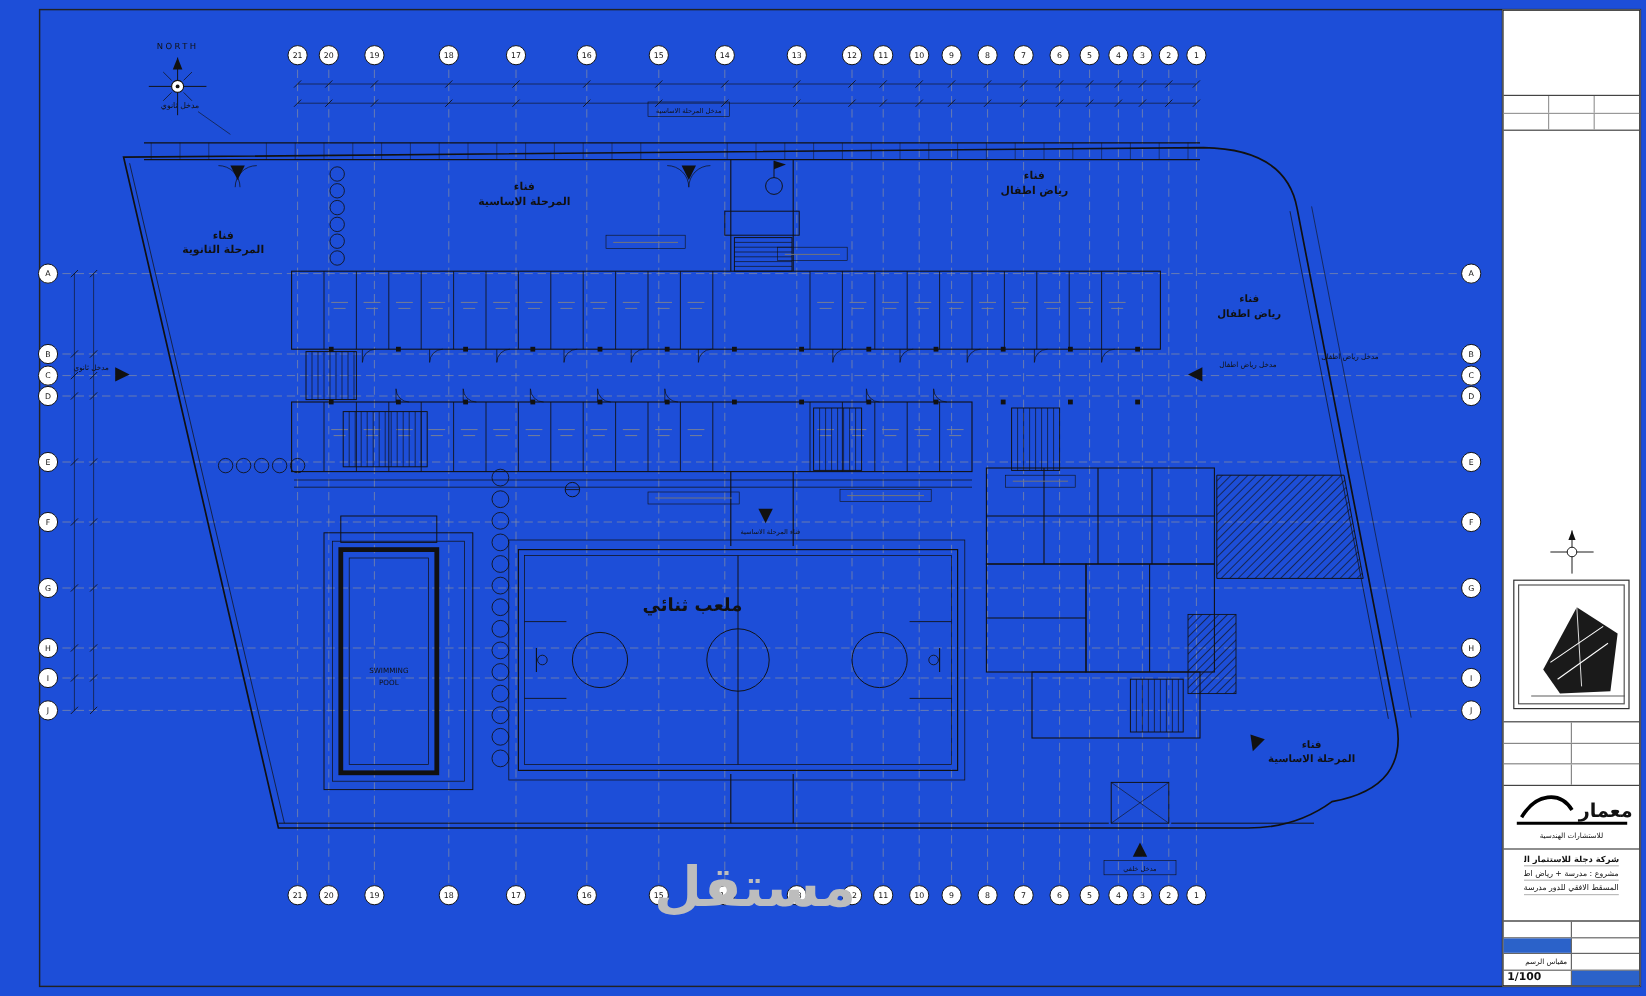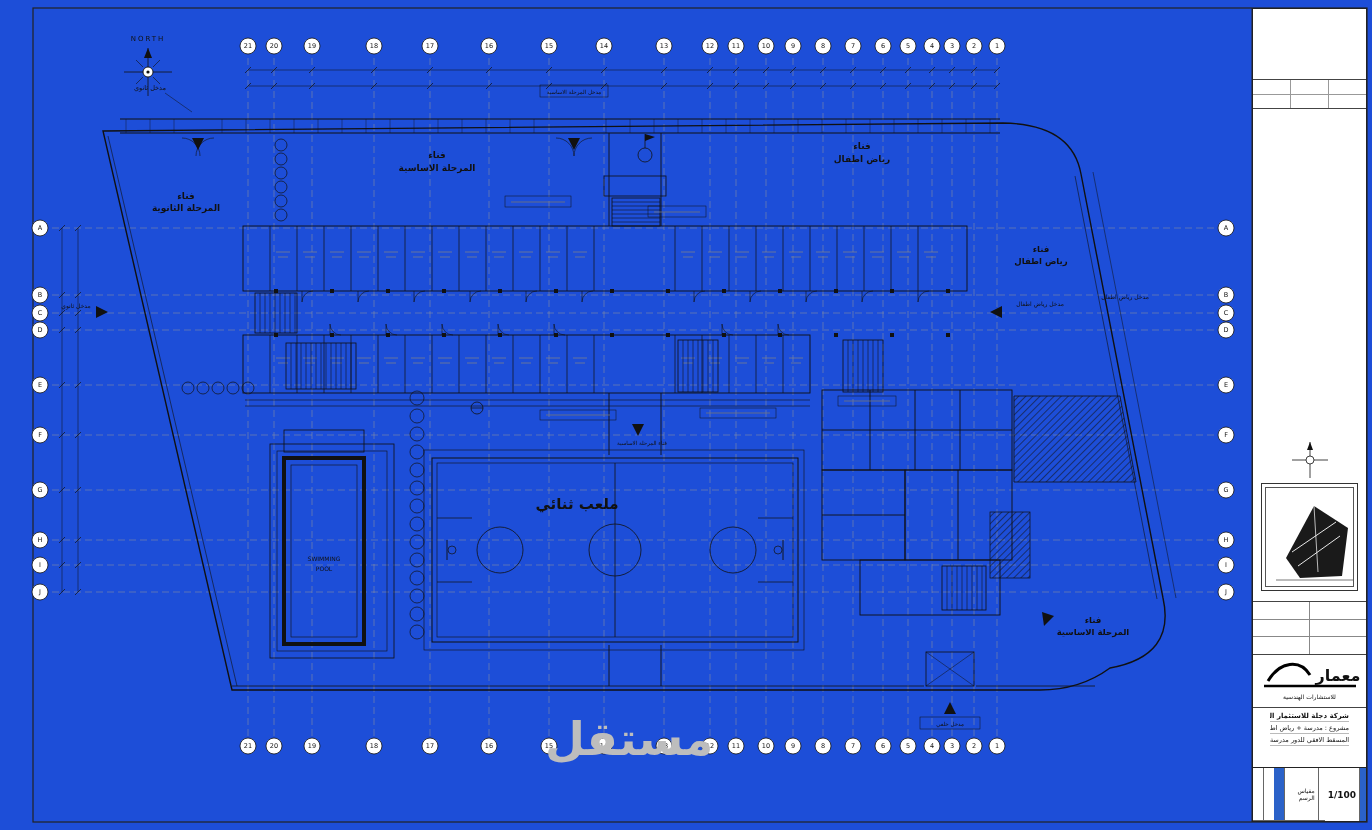--- a/index.html
+++ b/index.html
@@ -26,21 +26,21 @@
   .tb-midgrid{position:absolute;top:592px;left:0;right:0;height:54px;border-top:1px solid #444;border-bottom:1px solid #444;display:flex;flex-direction:column}
   .tb-midgrid .r{flex:1;display:flex;border-bottom:1px solid #888}
   .tb-midgrid .r:last-child{border-bottom:none}
   .tb-midgrid .c{flex:1;border-right:1px solid #888}
   .tb-midgrid .c:last-child{border-right:none}
   .tb-logo{position:absolute;top:648px;left:0;right:0;height:36px;display:flex;justify-content:center;align-items:flex-start}
   .tb-consultant{position:absolute;top:684px;left:0;right:0;text-align:center;font-size:6px;color:#111}
   .tb-info{position:absolute;top:698px;left:0;right:0;height:58px;border-top:1px solid #444;direction:rtl;text-align:right;padding:2px 17px}
   .tb-info div{border-bottom:1px solid #bbb;padding:1.5px 0;font-size:6.5px;white-space:nowrap;overflow:hidden}
   .tb-info .owner{font-weight:bold;font-size:7px}
-  .tb-bottom{position:absolute;top:758px;left:0;right:0;bottom:0;border-top:1px solid #222;display:flex;flex-direction:row}
+  .tb-bottom{position:absolute;top:758px;left:0;right:0;bottom:0;border-top:1px solid #222;display:flex;flex-direction:column}
   .tbb-row{flex:1;display:flex;border-bottom:1px solid #666}
   .tbb-row:last-child{border-bottom:none}
   .tbb-cell{flex:1;border-right:1px solid #666;padding:1px 3px;direction:rtl;font-size:6px;display:flex;align-items:center}
   .tbb-cell:last-child{border-right:none}
   .blue{background:#2b62c9}
   .scale-val{font-weight:bold;font-size:9px;direction:ltr;justify-content:flex-start}
 </style>
 </head>
 <body>
 

